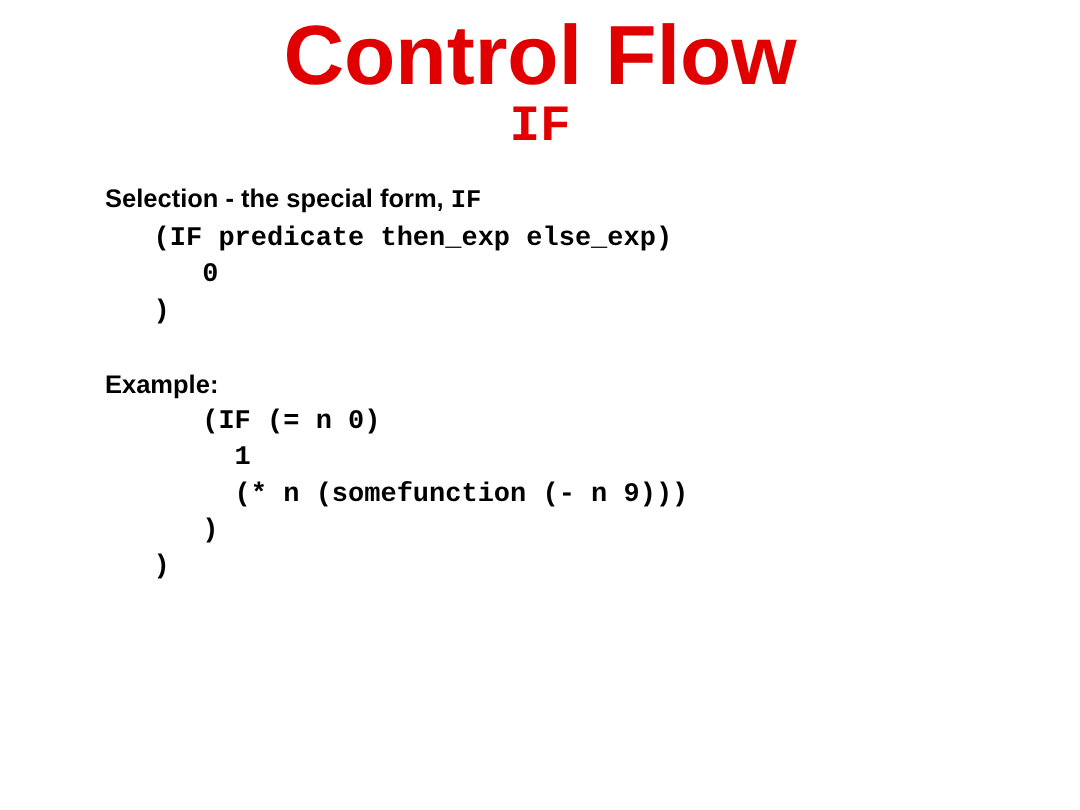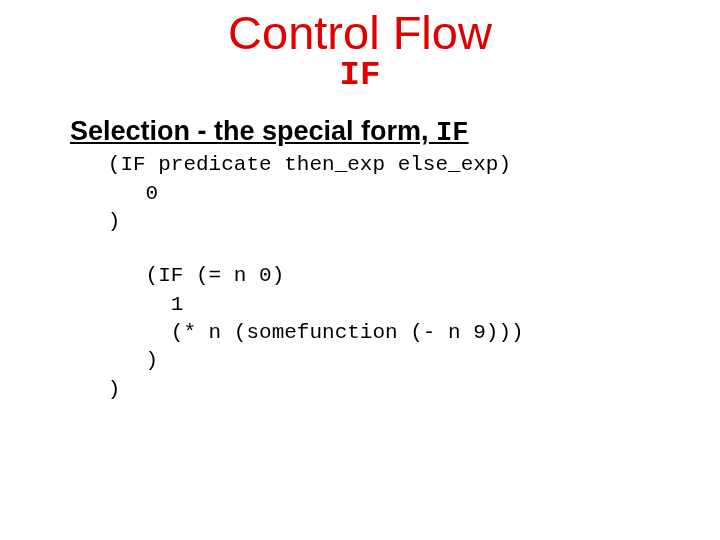--- a/index.html
+++ b/index.html
@@ -10,47 +10,46 @@
     background: #fff;
     font-family: "Comic Sans MS", "Comic Sans", cursive, sans-serif;
     color: #000;
     position: relative;
     overflow: hidden;
   }
   .slide {
     padding: 8px 70px 0 70px;
   }
   .title {
-    font-size: 47px;
-    font-weight: normal;
+    font-size: 56px;
+    font-weight: bold;
     color: #e00000;
     text-align: center;
     margin: 0;
     line-height: 1.05;
   }
   .subtitle {
     font-family: "Courier New", Courier, monospace;
     font-size: 34px;
     font-weight: bold;
     color: #e00000;
     text-align: center;
     margin: 0 0 18px 0;
     line-height: 1.1;
   }
   .heading {
-    font-size: 27px;
+    font-size: 17px;
     font-weight: bold;
     margin: 0;
     line-height: 1.35;
-    text-decoration: underline;
   }
   .mono {
     font-family: "Courier New", Courier, monospace;
-    font-size: 21px;
-    font-weight: normal;
+    font-size: 18px;
+    font-weight: bold;
     white-space: pre;
     line-height: 1.35;
     margin: 0;
   }
   .block {
     margin-bottom: 26px;
   }
   .inline-mono {
     font-family: "Courier New", Courier, monospace;
     font-weight: bold;
@@ -67,20 +66,21 @@
   <div class="block">
     <p class="heading">
       <span>Selection - the special form, </span><span class="inline-mono">IF</span>
     </p>
     <p class="mono">   (IF predicate then_exp else_exp)</p>
     <p class="mono">      0</p>
     <p class="mono">   )</p>
   </div>
 
   <div class="block">
+    <p class="heading">Example:</p>
     <p class="mono">      (IF (= n 0)</p>
     <p class="mono">        1</p>
     <p class="mono">        (* n (somefunction (- n 9)))</p>
     <p class="mono">      )</p>
     <p class="mono">   )</p>
   </div>
 
 </div>
 
 </body></html>

